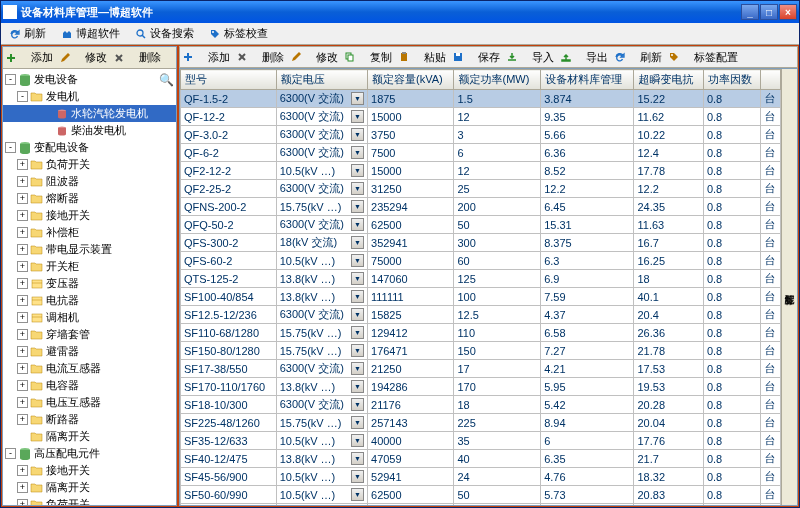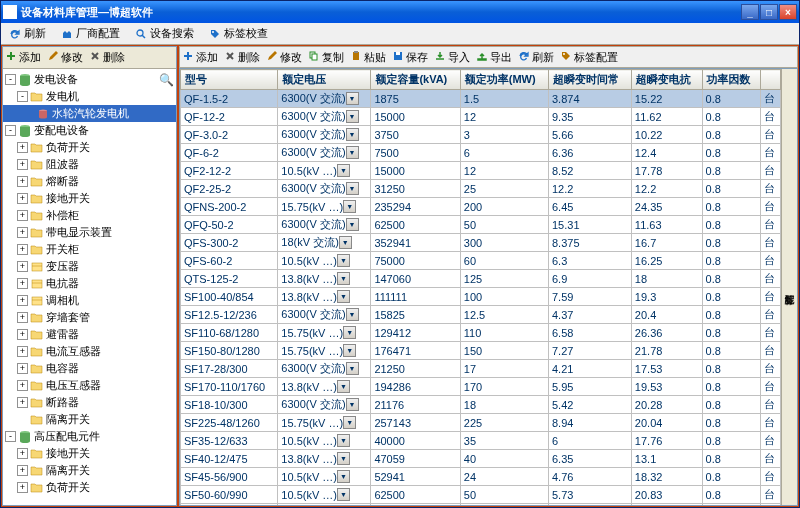--- a/index.html
+++ b/index.html
@@ -10,38 +10,38 @@
 .titlebar-text{flex:1;font-weight:bold}
 .titlebar-btns{display:flex;gap:1px}
 .tbtn{width:18px;height:16px;background:linear-gradient(to bottom,#7ba8ee,#3868c6);border:1px solid #2a4f9e;color:#fff;display:flex;align-items:center;justify-content:center;font-size:10px;font-weight:bold}
 .tbtn.close{background:linear-gradient(to bottom,#f08f84,#d9432a)}
 .menubar{height:22px;background:#f0f0f0;display:flex;align-items:center;padding:2px 4px;gap:8px;border-bottom:1px solid #aca899}
 .menuitem{display:flex;align-items:center;gap:2px;padding:1px 3px;cursor:pointer}
 .menuitem .ico{width:14px;height:14px;display:inline-flex;align-items:center;justify-content:center}
 .content{flex:1;display:flex;overflow:hidden}
 .left-pane{width:175px;background:#fff;border:1px solid #7f9db9;margin:1px;display:flex;flex-direction:column;overflow:hidden}
 .left-toolbar{height:22px;border-bottom:1px solid #aca899;display:flex;align-items:center;padding:2px;gap:6px;background:#ece9d8}
-.tbicon{display:flex;gap:2px;cursor:pointer}
+.tbicon{display:flex;align-items:center;gap:14px;cursor:pointer}
 .ico-sm{width:12px;height:12px;display:inline-block}
 .tree{flex:1;overflow:auto;padding:2px 0;background:#fff}
 .tree-node{display:flex;align-items:center;padding:1px 0 1px 2px;white-space:nowrap;cursor:pointer}
 .tree-node .toggle{width:11px;height:11px;border:1px solid #919191;background:#fff;display:inline-flex;align-items:center;justify-content:center;font-size:9px;line-height:9px;margin-right:2px;color:#000}
 .tree-node .toggle.none{border:none;background:transparent}
 .tree-node .ticon{width:14px;height:14px;margin-right:2px;display:inline-block}
 .tree-node.selected{background:#316ac5;color:#fff}
-.lvl1{padding-left:14px}.lvl2{padding-left:20px}
+.lvl1{padding-left:14px}.lvl2{padding-left:39px}
 .right-pane{flex:1;display:flex;flex-direction:column;margin:1px;overflow:hidden}
 .right-toolbar{height:22px;background:#f0f0f0;border:1px solid #aca899;display:flex;align-items:center;padding:2px;gap:6px}
 .table-wrap{flex:1;border:1px solid #7f9db9;overflow:hidden;position:relative;display:flex}
 .table-scroll{flex:1;overflow:auto}
 table{border-collapse:collapse;width:100%;background:#fff}
-th{background:linear-gradient(to bottom,#fefefe,#e2e2da);border:1px solid #aca899;padding:2px 4px;font-weight:bold;text-align:left;color:#003366;position:sticky;top:0;font-size:11px;white-space:nowrap}
+th{background:linear-gradient(to bottom,#fefefe,#e2e2da);border:1px solid #aca899;padding:2px 4px;font-weight:normal;text-align:left;color:#003366;position:sticky;top:0;font-size:11px;white-space:nowrap}
 td{border:1px solid #c0c0c0;padding:1px 3px;white-space:nowrap;color:#003366;height:16px}
 tr:first-child td{background:#b8cce4}
-.dd{display:flex;align-items:center;justify-content:flex-start}
+.dd{display:flex;align-items:center;justify-content:space-between}
 .dd-btn{width:13px;height:13px;background:linear-gradient(to bottom,#f0f0f0,#d4d0c8);border:1px solid #888;display:inline-flex;align-items:center;justify-content:center;font-size:7px}
 .side-tab{width:16px;background:#ece9d8;border-left:1px solid #aca899;writing-mode:vertical-rl;text-align:center;padding:4px 1px;font-size:10px}
 .tree::-webkit-scrollbar,.table-scroll::-webkit-scrollbar{width:15px;height:15px}
 .tree::-webkit-scrollbar-track,.table-scroll::-webkit-scrollbar-track{background:#ece9d8}
 .tree::-webkit-scrollbar-thumb,.table-scroll::-webkit-scrollbar-thumb{background:#c8c8c8;border:1px solid #888}
 .tree::-webkit-scrollbar-button,.table-scroll::-webkit-scrollbar-button{background:#ece9d8;border:1px solid #888;height:15px;width:15px}
 </style>
 </head>
 <body>
 
@@ -65,21 +65,21 @@
         </span>
         <span>刷新</span>
       </div>
       <div class="menuitem">
         <span class="ico">
           <svg width="12" height="12" viewBox="0 0 12 12">
             <rect x="2" y="5" width="8" height="5" fill="#1e70c9"></rect>
             <path d="M2 5l2-2 2 2 2-2 2 2" fill="#1e70c9"></path>
           </svg>
         </span>
-        <span>厂商配置</span>
+        <span>博超软件</span>
       </div>
       <div class="menuitem">
         <span class="ico">
           <svg width="12" height="12" viewBox="0 0 12 12">
             <circle cx="5" cy="5" r="3" fill="none" stroke="#1e70c9" stroke-width="1.3"></circle>
             <line x1="7" y1="7" x2="10" y2="10" stroke="#1e70c9" stroke-width="1.5"></line>
           </svg>
         </span>
         <span>设备搜索</span>
       </div>
@@ -137,20 +137,29 @@
           </div>
           <div class="tree-node lvl2 selected">
             <span class="toggle none"></span>
             <span class="ticon"><svg width="14" height="14">
                 <ellipse cx="7" cy="4" rx="4" ry="1.5" fill="#d88"></ellipse>
                 <rect x="3" y="4" width="8" height="6" fill="#c66"></rect>
                 <ellipse cx="7" cy="10" rx="4" ry="1.5" fill="#c66"></ellipse>
               </svg></span>
             <span>水轮汽轮发电机</span>
           </div>
+          <div class="tree-node lvl2">
+            <span class="toggle none"></span>
+            <span class="ticon"><svg width="14" height="14">
+                <ellipse cx="7" cy="4" rx="4" ry="1.5" fill="#d88"></ellipse>
+                <rect x="3" y="4" width="8" height="6" fill="#c66"></rect>
+                <ellipse cx="7" cy="10" rx="4" ry="1.5" fill="#c66"></ellipse>
+              </svg></span>
+            <span>柴油发电机</span>
+          </div>
           <div class="tree-node lvl0">
             <span class="toggle">-</span>
             <span class="ticon"><svg width="14" height="14">
                 <ellipse cx="7" cy="3" rx="5" ry="2" fill="#7cc47c"></ellipse>
                 <rect x="2" y="3" width="10" height="8" fill="#5aa85a"></rect>
                 <ellipse cx="7" cy="11" rx="5" ry="2" fill="#5aa85a"></ellipse>
               </svg></span>
             <span>变配电设备</span>
           </div>
           <div class="tree-node lvl1">
@@ -380,21 +389,21 @@
         </div>
       <div class="table-wrap">
         <div class="table-scroll">
           <table>
             <thead>
                 <tr id="thead-row">
                   <th>型号</th>
                   <th>额定电压</th>
                   <th>额定容量(kVA)</th>
                   <th>额定功率(MW)</th>
-                  <th>超瞬变时间常</th>
+                  <th>设备材料库管理</th>
                   <th>超瞬变电抗</th>
                   <th>功率因数</th>
                   <th></th>
                 </tr>
               </thead>
             <tbody id="tbody">
                 <tr>
                   <td>QF-1.5-2</td>
                   <td>
                     <div class="dd">
@@ -563,21 +572,21 @@
                   <td>SF100-40/854</td>
                   <td>
                     <div class="dd">
                       <span>13.8(kV …)</span>
                       <span class="dd-btn">▼</span>
                     </div>
                   </td>
                   <td>111111</td>
                   <td>100</td>
                   <td>7.59</td>
-                  <td>19.3</td>
+                  <td>40.1</td>
                   <td>0.8</td>
                   <td>台</td>
                 </tr>
                 <tr>
                   <td>SF12.5-12/236</td>
                   <td>
                     <div class="dd">
                       <span>6300(V 交流)</span>
                       <span class="dd-btn">▼</span>
                     </div>
@@ -613,21 +622,21 @@
                     </div>
                   </td>
                   <td>176471</td>
                   <td>150</td>
                   <td>7.27</td>
                   <td>21.78</td>
                   <td>0.8</td>
                   <td>台</td>
                 </tr>
                 <tr>
-                  <td>SF17-28/300</td>
+                  <td>SF17-38/550</td>
                   <td>
                     <div class="dd">
                       <span>6300(V 交流)</span>
                       <span class="dd-btn">▼</span>
                     </div>
                   </td>
                   <td>21250</td>
                   <td>17</td>
                   <td>4.21</td>
                   <td>17.53</td>
@@ -698,21 +707,21 @@
                   <td>SF40-12/475</td>
                   <td>
                     <div class="dd">
                       <span>13.8(kV …)</span>
                       <span class="dd-btn">▼</span>
                     </div>
                   </td>
                   <td>47059</td>
                   <td>40</td>
                   <td>6.35</td>
-                  <td>13.1</td>
+                  <td>21.7</td>
                   <td>0.8</td>
                   <td>台</td>
                 </tr>
                 <tr>
                   <td>SF45-56/900</td>
                   <td>
                     <div class="dd">
                       <span>10.5(kV …)</span>
                       <span class="dd-btn">▼</span>
                     </div>

